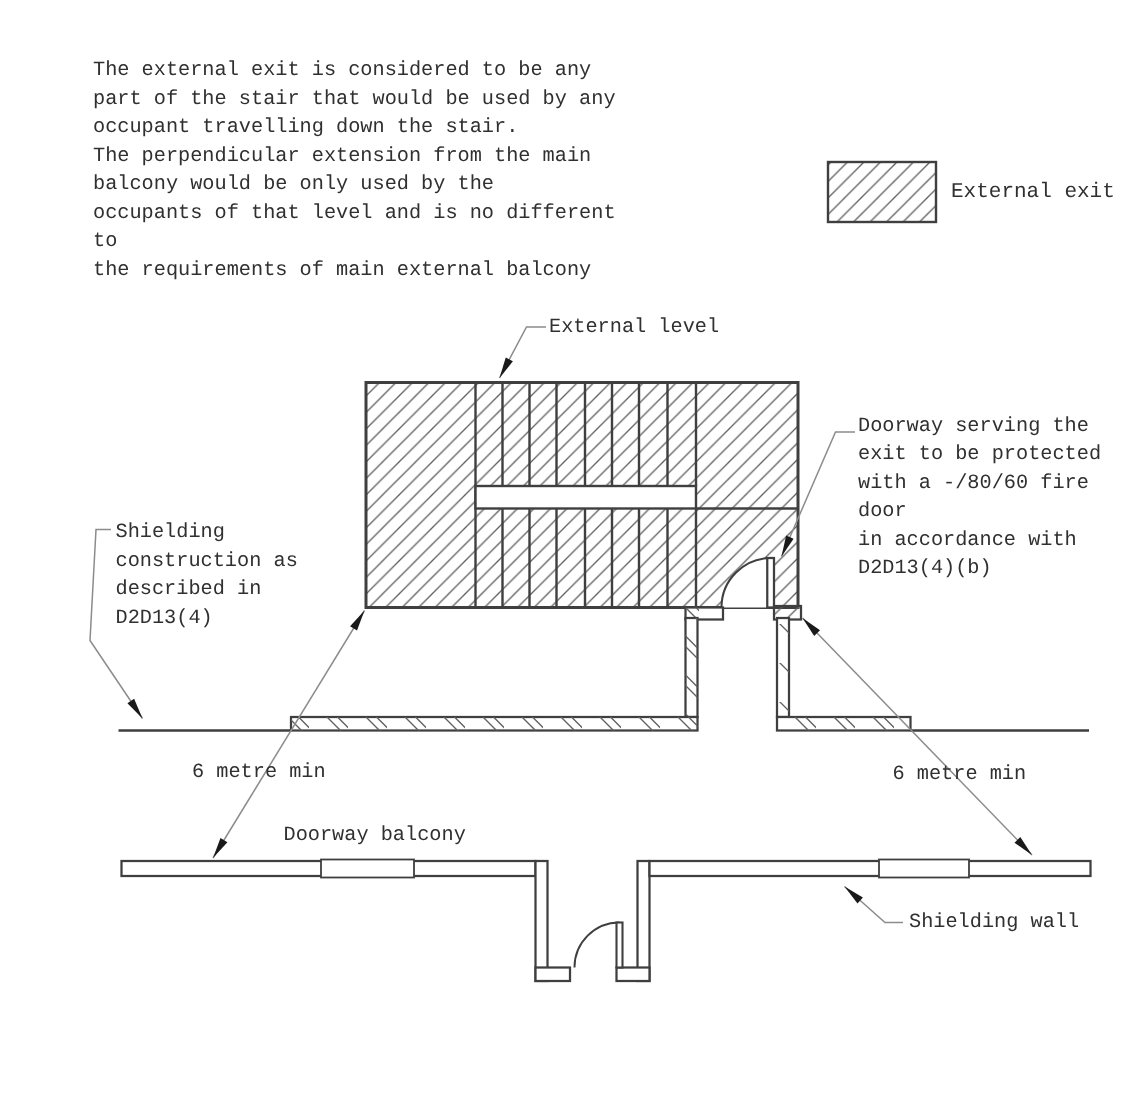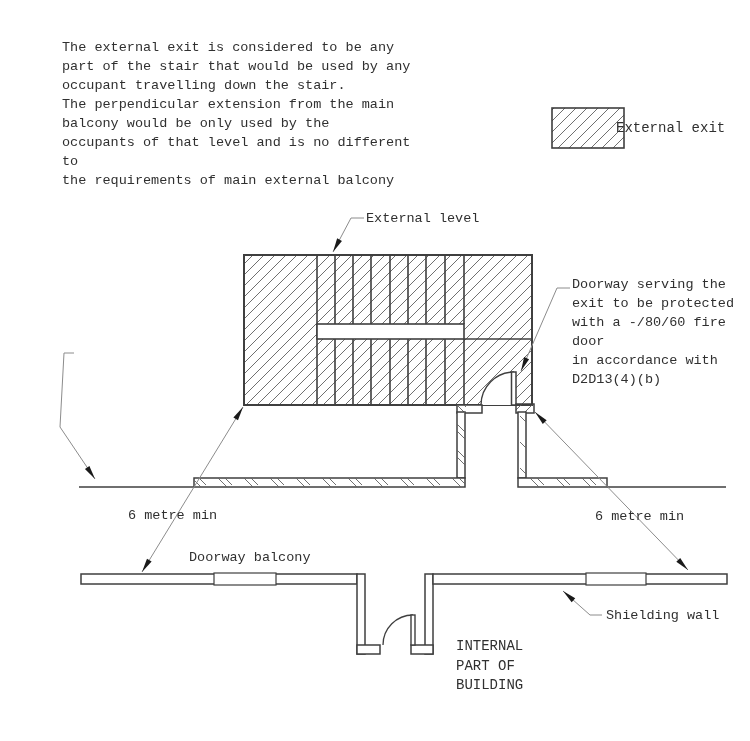--- a/index.html
+++ b/index.html
@@ -124,35 +124,36 @@
   </svg>
 
   <div class="t" style="left:38px;top:38px;width:370px;">The external exit is considered to be any
 part of the stair that would be used by any
 occupant travelling down the stair.
 The perpendicular extension from the main
 balcony would be only used by the
 occupants of that level and is no different to
 the requirements of main external balcony</div>
 
-  <div class="t caps" style="left:592px;top:119px;">External exit</div>
+  <div class="t caps" style="left:610px;top:119px;">External exit</div>
 
   <div class="t" style="left:342px;top:209px;">External level</div>
 
   <div class="t" style="left:548px;top:275px;width:180px;">Doorway serving the
 exit to be protected
 with a -/80/60 fire door
 in accordance with
 D2D13(4)(b)</div>
 
+  <div class="t" style="left:53px;top:346px;width:130px;">Shielding
+construction as
+described in
+D2D13(4)</div>
 
   <div class="t" style="left:104px;top:506px;">6 metre min</div>
 
   <div class="t" style="left:571px;top:507px;">6 metre min</div>
 
   <div class="t" style="left:165px;top:548px;">Doorway balcony</div>
 
   <div class="t" style="left:582px;top:606px;">Shielding wall</div>
 
-  <div class="t caps" style="left:432px;top:637px;">INTERNAL
-PART OF
-BUILDING</div>
 </div>
 
 </body></html>

